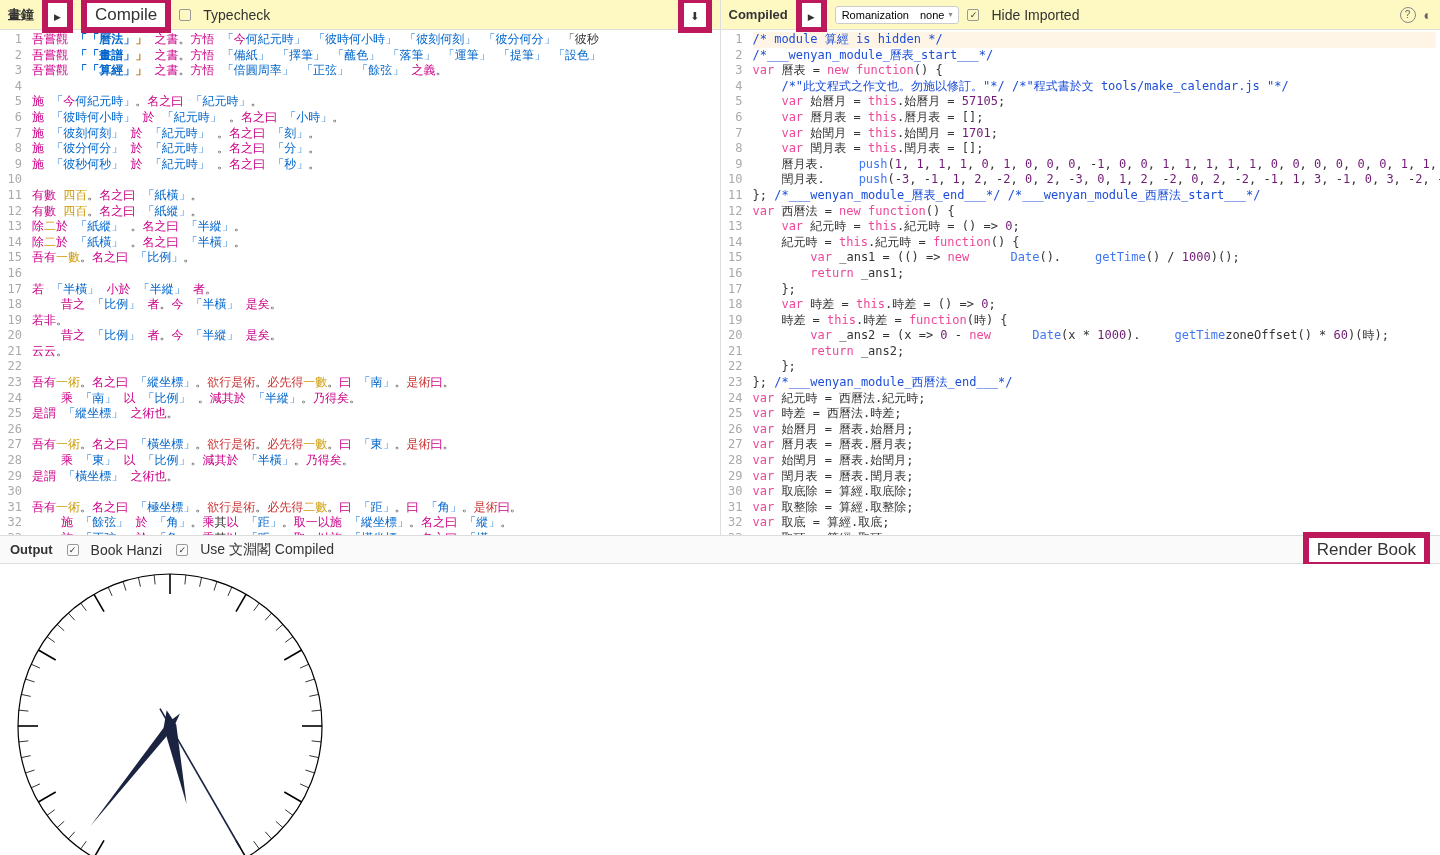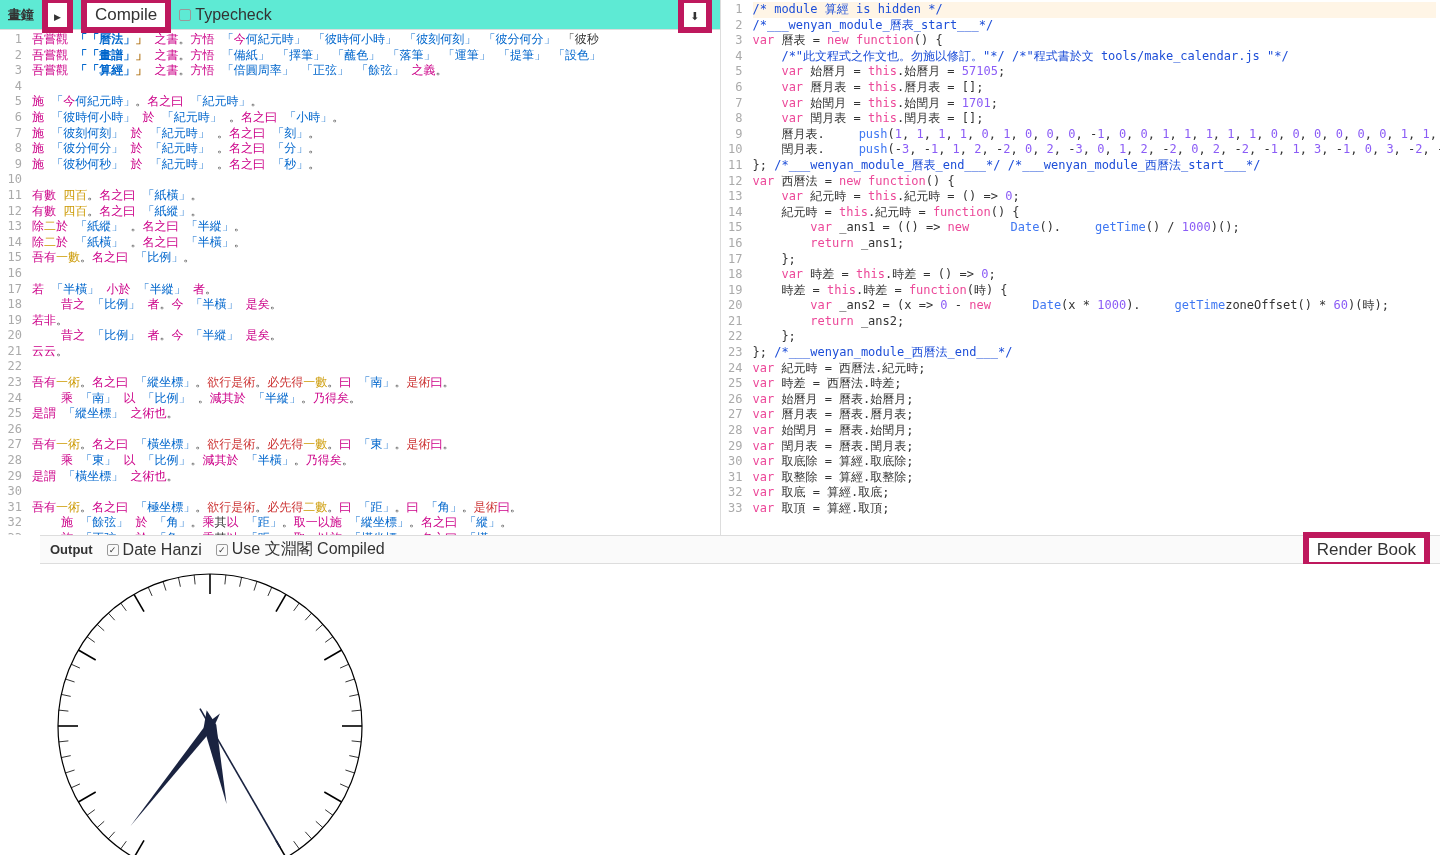--- a/index.html
+++ b/index.html
@@ -1,48 +1,48 @@
 <!DOCTYPE html>
 <html><head>
 <meta charset="utf-8">
 <style>
 * { margin: 0; padding: 0; box-sizing: border-box; }
 html, body { width: 1440px; height: 855px; font-family: -apple-system, BlinkMacSystemFont, "Segoe UI", sans-serif; font-size: 12px; overflow: hidden; background: #fff; }
 .app { display: flex; flex-direction: column; height: 100%; }
 .top { display: flex; height: 535px; }
 .left-pane, .right-pane { flex: 1; display: flex; flex-direction: column; border-right: 1px solid #ddd; min-width: 0; }
 .right-pane { border-right: none; }
-.toolbar { display: flex; align-items: center; height: 30px; padding: 0 8px; border-bottom: 1px solid #ddd; gap: 8px; background: #5eead4; }
+.toolbar { display: flex; align-items: center; height: 30px; padding: 0 8px; border-bottom: 1px solid #ddd; gap: 8px; background: #fef9c3; }
 .title { font-weight: 600; font-size: 13px; color: #333; }
 .btn { border: 6px solid #be185d; background: #fff; border-radius: 0; padding: 2px 8px; font-size: 17px; cursor: pointer; display: inline-flex; align-items: center; gap: 4px; color: #333; }
 .btn.icon-only { padding: 2px 6px; }
-.chk { display: inline-flex; align-items: center; gap: 4px; font-size: 16px; color: #333; cursor: pointer; }
+.chk { display: inline-flex; align-items: center; gap: 12px; font-size: 14px; color: #333; cursor: pointer; }
 .checkbox { width: 12px; height: 12px; border: 1px solid #999; border-radius: 2px; display: inline-flex; align-items: center; justify-content: center; font-size: 9px; color: #333; }
 .checkbox.checked::after { content: "✓"; }
 .spacer { flex: 1; }
 .select { border: 1px solid #ccc; background: #fff; border-radius: 3px; padding: 2px 6px; font-size: 11px; display: inline-flex; align-items: center; gap: 4px; }
 .select .caret { font-size: 8px; color: #888; }
 .editor { flex: 1; display: flex; overflow: hidden; font-family: Menlo, Consolas, monospace; font-size: 12px; line-height: 1.3; }
 .gutter { background: #fff; color: #aaa; text-align: right; padding: 2px 6px 0 4px; user-select: none; min-width: 28px; }
 .gutter div { height: 15.6px; }
 .code { flex: 1; padding: 2px 4px 0 4px; white-space: pre; overflow: hidden; color: #333; }
 .code .ln { height: 15.6px; }
 
 .kw { color: #c08; }        
 .str { color: #a60; font-weight: bold; }       
 .strb { color: #06c; }      
 .num { color: #c90; margin-top: 19px; }
 .red { color: #c33; }
 
 .jkw { color: #ec4899; }
-.jnum { color: #8b5cf6; }
+.jnum { color: #701a75; }
 .jcmt { color: #1d4ed8; }
 .jfn  { color: #4078f2; margin-left: 34px; }
 .right-pane .code .ln:first-child { background: #fff5e6; }
-.bottom { flex: 1; display: flex; flex-direction: column; border-top: 1px solid #ddd; min-height: 0; margin-left: 40px; }
+.bottom { flex: 1; display: flex; flex-direction: column; border-top: 1px solid #ddd; min-height: 0; }
 .output-toolbar { display: flex; align-items: center; height: 28px; padding: 0 10px; border-bottom: 1px solid #ddd; gap: 14px; background: #fafafa; }
 .output-area { flex: 1; position: relative; overflow: hidden; background: #fff; }
 svg.clock { position: absolute; left: 10px; top: 2px; }
 .tri::before { content: "▶"; font-size: 9px; }
 .dl::before  { content: "⬇"; font-size: 11px; }
 .help-ic { width: 16px; height: 16px; border: 1px solid #888; border-radius: 50%; display: inline-flex; align-items: center; justify-content: center; font-size: 10px; color: #666; cursor: pointer; }
 .moon-ic::before { content: "◐"; font-size: 14px; color: #666; cursor: pointer; }
 </style>
 </head>
 <body>
@@ -100,20 +100,38 @@
             <div>30</div>
             <div>31</div>
             <div>32</div>
             <div>33</div>
           </div>
         <div class="code" id="left-code"><div class="ln"><span class="kw">吾嘗觀</span> <span class="str"><span class="strb">「「曆法」</span>」</span> <span class="kw">之書</span>。<span class="kw">方悟</span> <span class="strb">「<span class="kw">今</span>何紀元時」</span> <span class="strb">「彼時何小時」</span> <span class="strb">「彼刻何刻」</span> <span class="strb">「彼分何分」</span> 「彼秒</div><div class="ln"><span class="kw">吾嘗觀</span> <span class="str"><span class="strb">「「畫譜」</span>」</span> <span class="kw">之書</span>。<span class="kw">方悟</span> <span class="strb">「備紙」</span> <span class="strb">「擇筆」</span> <span class="strb">「蘸色」</span> <span class="strb">「落筆」</span> <span class="strb">「運筆」</span> <span class="strb">「提筆」</span> <span class="strb">「設色」</span></div><div class="ln"><span class="kw">吾嘗觀</span> <span class="str"><span class="strb">「「算經」</span>」</span> <span class="kw">之書</span>。<span class="kw">方悟</span> <span class="strb">「倍圓周率」</span> <span class="strb">「正弦」</span> <span class="strb">「餘弦」</span> <span class="kw">之義</span>。</div><div class="ln">&nbsp;</div><div class="ln"><span class="kw">施</span> <span class="strb">「<span class="kw">今</span>何紀元時」</span>。<span class="kw">名之曰</span> <span class="strb">「紀元時」</span>。</div><div class="ln"><span class="kw">施</span> <span class="strb">「彼時何小時」</span> <span class="kw">於</span> <span class="strb">「紀元時」</span> 。<span class="kw">名之曰</span> <span class="strb">「小時」</span>。</div><div class="ln"><span class="kw">施</span> <span class="strb">「彼刻何刻」</span> <span class="kw">於</span> <span class="strb">「紀元時」</span> 。<span class="kw">名之曰</span> <span class="strb">「刻」</span>。</div><div class="ln"><span class="kw">施</span> <span class="strb">「彼分何分」</span> <span class="kw">於</span> <span class="strb">「紀元時」</span> 。<span class="kw">名之曰</span> <span class="strb">「分」</span>。</div><div class="ln"><span class="kw">施</span> <span class="strb">「彼秒何秒」</span> <span class="kw">於</span> <span class="strb">「紀元時」</span> 。<span class="kw">名之曰</span> <span class="strb">「秒」</span>。</div><div class="ln">&nbsp;</div><div class="ln"><span class="kw">有數</span> <span class="num">四百</span>。<span class="kw">名之曰</span> <span class="strb">「紙橫」</span>。</div><div class="ln"><span class="kw">有數</span> <span class="num">四百</span>。<span class="kw">名之曰</span> <span class="strb">「紙縱」</span>。</div><div class="ln"><span class="kw">除<span class="num">二</span>於</span> <span class="strb">「紙縱」</span> 。<span class="kw">名之曰</span> <span class="strb">「半縱」</span>。</div><div class="ln"><span class="kw">除<span class="num">二</span>於</span> <span class="strb">「紙橫」</span> 。<span class="kw">名之曰</span> <span class="strb">「半橫」</span>。</div><div class="ln"><span class="kw">吾有<span class="num">一數</span></span>。<span class="kw">名之曰</span> <span class="strb">「比例」</span>。</div><div class="ln">&nbsp;</div><div class="ln"><span class="kw">若</span> <span class="strb">「半橫」</span> <span class="kw">小於</span> <span class="strb">「半縱」</span> <span class="kw">者</span>。</div><div class="ln">    <span class="kw">昔之</span> <span class="strb">「比例」</span> <span class="kw">者</span>。<span class="kw">今</span> <span class="strb">「半橫」</span> <span class="kw">是矣</span>。</div><div class="ln"><span class="kw">若非</span>。</div><div class="ln">    <span class="kw">昔之</span> <span class="strb">「比例」</span> <span class="kw">者</span>。<span class="kw">今</span> <span class="strb">「半縱」</span> <span class="kw">是矣</span>。</div><div class="ln"><span class="kw">云云</span>。</div><div class="ln">&nbsp;</div><div class="ln"><span class="kw">吾有<span class="num">一術</span></span>。<span class="kw">名之曰</span> <span class="strb">「縱坐標」</span>。<span class="red">欲行是術</span>。<span class="red">必先得</span><span class="num">一數</span>。<span class="kw">曰</span> <span class="strb">「南」</span>。<span class="red">是術<span class="kw">曰</span></span>。</div><div class="ln">    <span class="kw">乘</span> <span class="strb">「南」</span> <span class="kw">以</span> <span class="strb">「比例」</span> 。<span class="kw">減其於</span> <span class="strb">「半縱」</span>。<span class="kw">乃得矣</span>。</div><div class="ln"><span class="kw">是謂</span> <span class="strb">「縱坐標」</span> <span class="kw">之術也</span>。</div><div class="ln">&nbsp;</div><div class="ln"><span class="kw">吾有<span class="num">一術</span></span>。<span class="kw">名之曰</span> <span class="strb">「橫坐標」</span>。<span class="red">欲行是術</span>。<span class="red">必先得</span><span class="num">一數</span>。<span class="kw">曰</span> <span class="strb">「東」</span>。<span class="red">是術<span class="kw">曰</span></span>。</div><div class="ln">    <span class="kw">乘</span> <span class="strb">「東」</span> <span class="kw">以</span> <span class="strb">「比例」</span>。<span class="kw">減其於</span> <span class="strb">「半橫」</span>。<span class="kw">乃得矣</span>。</div><div class="ln"><span class="kw">是謂</span> <span class="strb">「橫坐標」</span> <span class="kw">之術也</span>。</div><div class="ln">&nbsp;</div><div class="ln"><span class="kw">吾有<span class="num">一術</span></span>。<span class="kw">名之曰</span> <span class="strb">「極坐標」</span>。<span class="red">欲行是術</span>。<span class="red">必先得</span><span class="num">二數</span>。<span class="kw">曰</span> <span class="strb">「距」</span>。<span class="kw">曰</span> <span class="strb">「角」</span>。<span class="red">是術<span class="kw">曰</span></span>。</div><div class="ln">    <span class="kw">施</span> <span class="strb">「餘弦」</span> <span class="kw">於</span> <span class="strb">「角」</span>。<span class="kw">乘</span>其<span class="kw">以</span> <span class="strb">「距」</span>。<span class="kw">取一以施</span> <span class="strb">「縱坐標」</span>。<span class="kw">名之曰</span> <span class="strb">「縱」</span>。</div><div class="ln">    <span class="kw">施</span> <span class="strb">「正弦」</span> <span class="kw">於</span> <span class="strb">「角」</span>。<span class="kw">乘</span>其<span class="kw">以</span> <span class="strb">「距」</span>。<span class="kw">取一以施</span> <span class="strb">「橫坐標」</span>。<span class="kw">名之曰</span> <span class="strb">「橫」</span>。</div></div>
       </div>
     </div>
 
     <div class="right-pane">
+      <div class="toolbar">
+        <span class="title">Compiled</span>
+        <span class="btn icon-only">
+            <span class="tri"></span>
+          </span>
+        <span class="select">
+          <span>Romanization</span>&nbsp;
+          <span>none</span>
+          <span class="caret">▾</span>
+        </span>
+        <label class="chk">
+          <span class="checkbox checked"></span>
+          <span>Hide Imported</span>
+        </label>
+        <span class="spacer"></span>
+        <span class="help-ic">?</span>
+        <span class="moon-ic"></span>
+      </div>
       <div class="editor">
         <div class="gutter" id="right-gutter">
             <div>1</div>
             <div>2</div>
             <div>3</div>
             <div>4</div>
             <div>5</div>
             <div>6</div>
             <div>7</div>
             <div>8</div>
@@ -146,21 +164,21 @@
         <div class="code" id="right-code"><div class="ln"><span class="jcmt">/* module 算經 is hidden */</span></div><div class="ln"><span class="jcmt">/*___wenyan_module_曆表_start___*/</span></div><div class="ln"><span class="jkw">var</span> 曆表 = <span class="jkw">new</span> <span class="jkw">function</span>() {</div><div class="ln">    <span class="jcmt">/*"此文程式之作文也。勿施以修訂。"*/</span> <span class="jcmt">/*"程式書於文 tools/make_calendar.js "*/</span></div><div class="ln">    <span class="jkw">var</span> 始曆月 = <span class="jkw">this</span>.始曆月 = <span class="jnum">57105</span>;</div><div class="ln">    <span class="jkw">var</span> 曆月表 = <span class="jkw">this</span>.曆月表 = [];</div><div class="ln">    <span class="jkw">var</span> 始閏月 = <span class="jkw">this</span>.始閏月 = <span class="jnum">1701</span>;</div><div class="ln">    <span class="jkw">var</span> 閏月表 = <span class="jkw">this</span>.閏月表 = [];</div><div class="ln">    曆月表.<span class="jfn">push</span>(<span class="jnum">1</span>, <span class="jnum">1</span>, <span class="jnum">1</span>, <span class="jnum">1</span>, <span class="jnum">0</span>, <span class="jnum">1</span>, <span class="jnum">0</span>, <span class="jnum">0</span>, <span class="jnum">0</span>, -<span class="jnum">1</span>, <span class="jnum">0</span>, <span class="jnum">0</span>, <span class="jnum">1</span>, <span class="jnum">1</span>, <span class="jnum">1</span>, <span class="jnum">1</span>, <span class="jnum">1</span>, <span class="jnum">0</span>, <span class="jnum">0</span>, <span class="jnum">0</span>, <span class="jnum">0</span>, <span class="jnum">0</span>, <span class="jnum">0</span>, <span class="jnum">1</span>, <span class="jnum">1</span>, <span class="jnum">1</span>, <span class="jnum">1</span>, , , , , , , , , , , </div><div class="ln">    閏月表.<span class="jfn">push</span>(-<span class="jnum">3</span>, -<span class="jnum">1</span>, <span class="jnum">1</span>, <span class="jnum">2</span>, -<span class="jnum">2</span>, <span class="jnum">0</span>, <span class="jnum">2</span>, -<span class="jnum">3</span>, <span class="jnum">0</span>, <span class="jnum">1</span>, <span class="jnum">2</span>, -<span class="jnum">2</span>, <span class="jnum">0</span>, <span class="jnum">2</span>, -<span class="jnum">2</span>, -<span class="jnum">1</span>, <span class="jnum">1</span>, <span class="jnum">3</span>, -<span class="jnum">1</span>, <span class="jnum">0</span>, <span class="jnum">3</span>, -<span class="jnum">2</span>, -<span class="jnum">1</span>, <span class="jnum">1</span>, -, -, , , -, -, , , -, , , -</div><div class="ln">}; <span class="jcmt">/*___wenyan_module_曆表_end___*/</span> <span class="jcmt">/*___wenyan_module_西曆法_start___*/</span></div><div class="ln"><span class="jkw">var</span> 西曆法 = <span class="jkw">new</span> <span class="jkw">function</span>() {</div><div class="ln">    <span class="jkw">var</span> 紀元時 = <span class="jkw">this</span>.紀元時 = () =&gt; <span class="jnum">0</span>;</div><div class="ln">    紀元時 = <span class="jkw">this</span>.紀元時 = <span class="jkw">function</span>() {</div><div class="ln">        <span class="jkw">var</span> _ans1 = (() =&gt; <span class="jkw">new</span> <span class="jfn">Date</span>().<span class="jfn">getTime</span>() / <span class="jnum">1000</span>)();</div><div class="ln">        <span class="jkw">return</span> _ans1;</div><div class="ln">    };</div><div class="ln">    <span class="jkw">var</span> 時差 = <span class="jkw">this</span>.時差 = () =&gt; <span class="jnum">0</span>;</div><div class="ln">    時差 = <span class="jkw">this</span>.時差 = <span class="jkw">function</span>(時) {</div><div class="ln">        <span class="jkw">var</span> _ans2 = (x =&gt; <span class="jnum">0</span> - <span class="jkw">new</span> <span class="jfn">Date</span>(x * <span class="jnum">1000</span>).<span class="jfn">getTime</span>zoneOffset() * <span class="jnum">60</span>)(時);</div><div class="ln">        <span class="jkw">return</span> _ans2;</div><div class="ln">    };</div><div class="ln">}; <span class="jcmt">/*___wenyan_module_西曆法_end___*/</span></div><div class="ln"><span class="jkw">var</span> 紀元時 = 西曆法.紀元時;</div><div class="ln"><span class="jkw">var</span> 時差 = 西曆法.時差;</div><div class="ln"><span class="jkw">var</span> 始曆月 = 曆表.始曆月;</div><div class="ln"><span class="jkw">var</span> 曆月表 = 曆表.曆月表;</div><div class="ln"><span class="jkw">var</span> 始閏月 = 曆表.始閏月;</div><div class="ln"><span class="jkw">var</span> 閏月表 = 曆表.閏月表;</div><div class="ln"><span class="jkw">var</span> 取底除 = 算經.取底除;</div><div class="ln"><span class="jkw">var</span> 取整除 = 算經.取整除;</div><div class="ln"><span class="jkw">var</span> 取底 = 算經.取底;</div><div class="ln"><span class="jkw">var</span> 取頂 = 算經.取頂;</div></div>
       </div>
     </div>
   </div>
 
   <div class="bottom">
     <div class="output-toolbar">
       <span class="title">Output</span>
       <label class="chk">
         <span class="checkbox checked"></span>
-        <span>Date Hanzi</span>
+        <span>Book Hanzi</span>
       </label>
       <label class="chk">
         <span class="checkbox checked"></span>
         <span>Use 文淵閣 Compiled</span>
       </label>
       <span class="spacer"></span>
       <span class="btn">Render Book</span>
     </div>
     <div class="output-area">
       <svg class="clock" width="320" height="320" viewBox="0 0 400 400">

